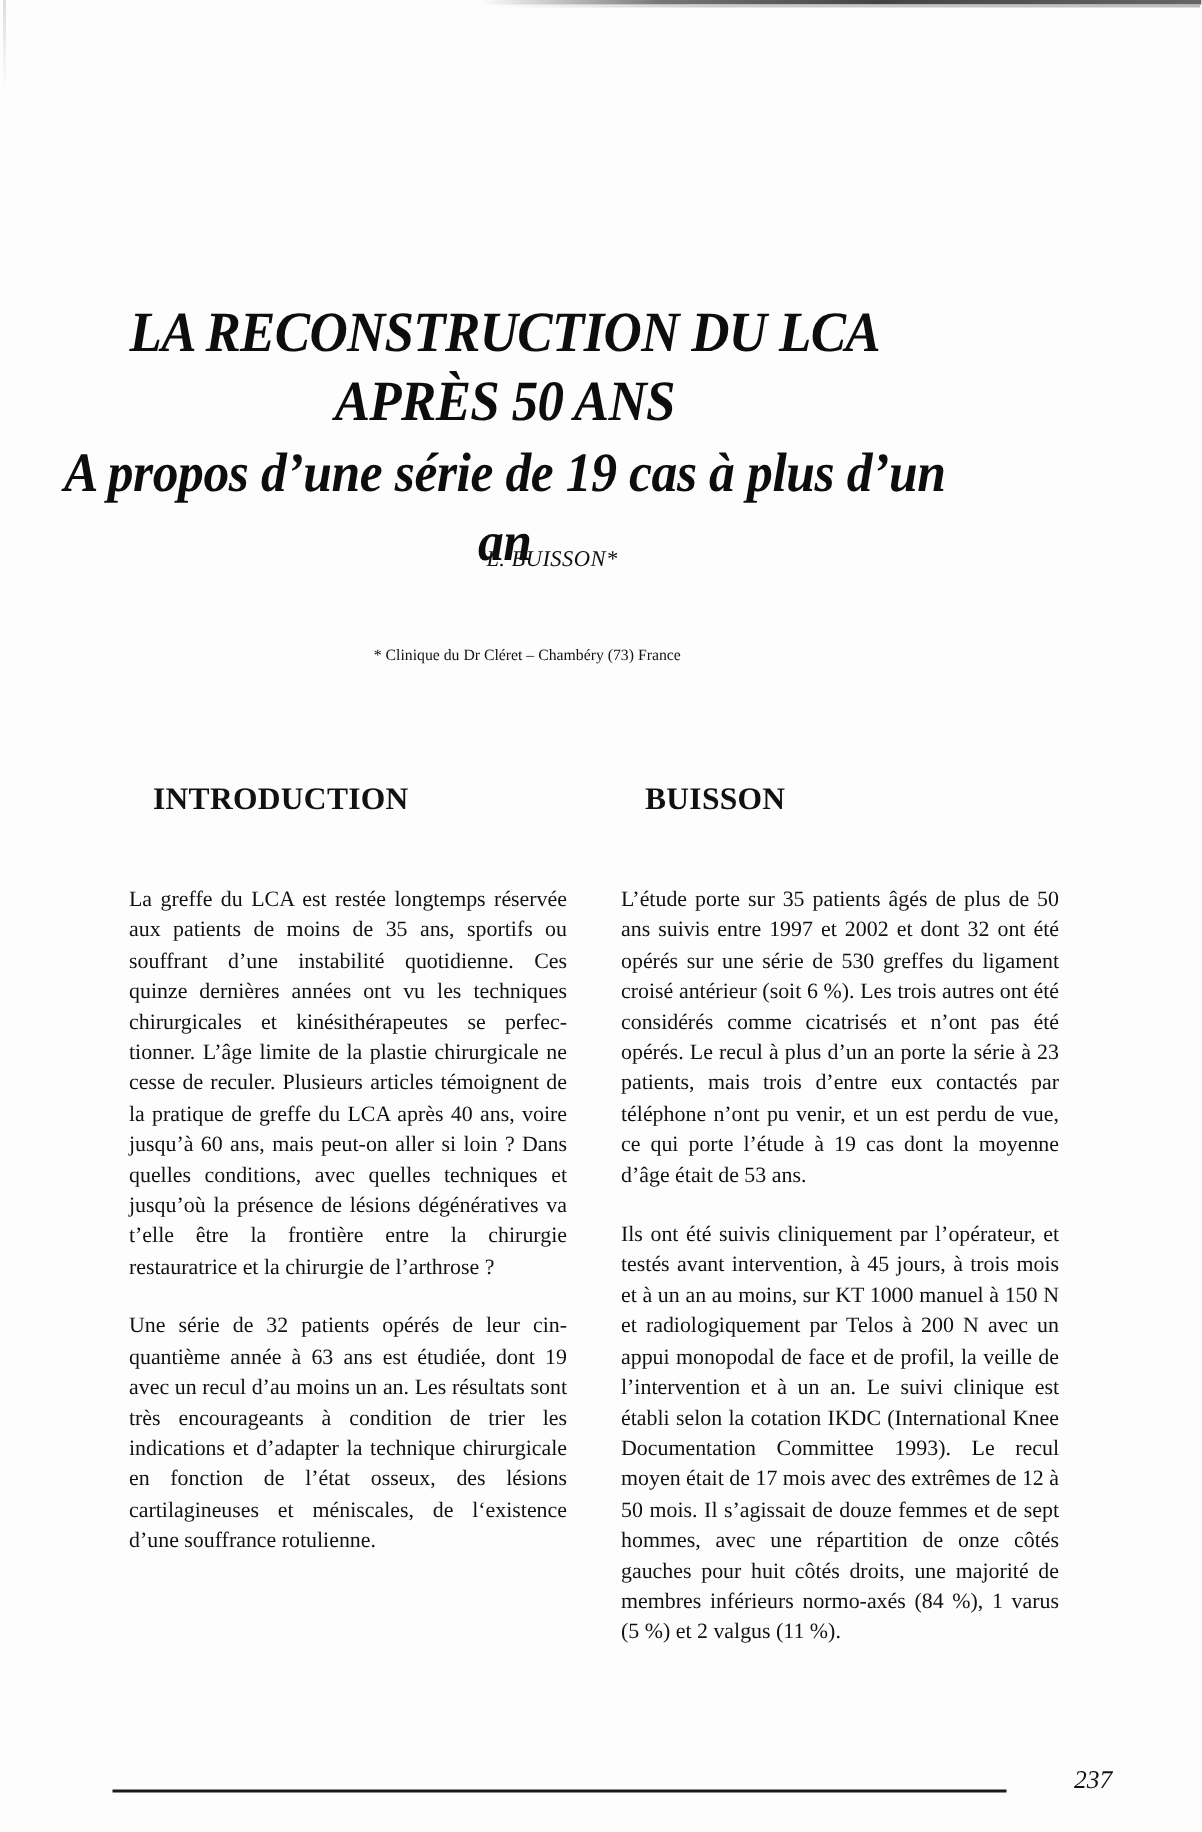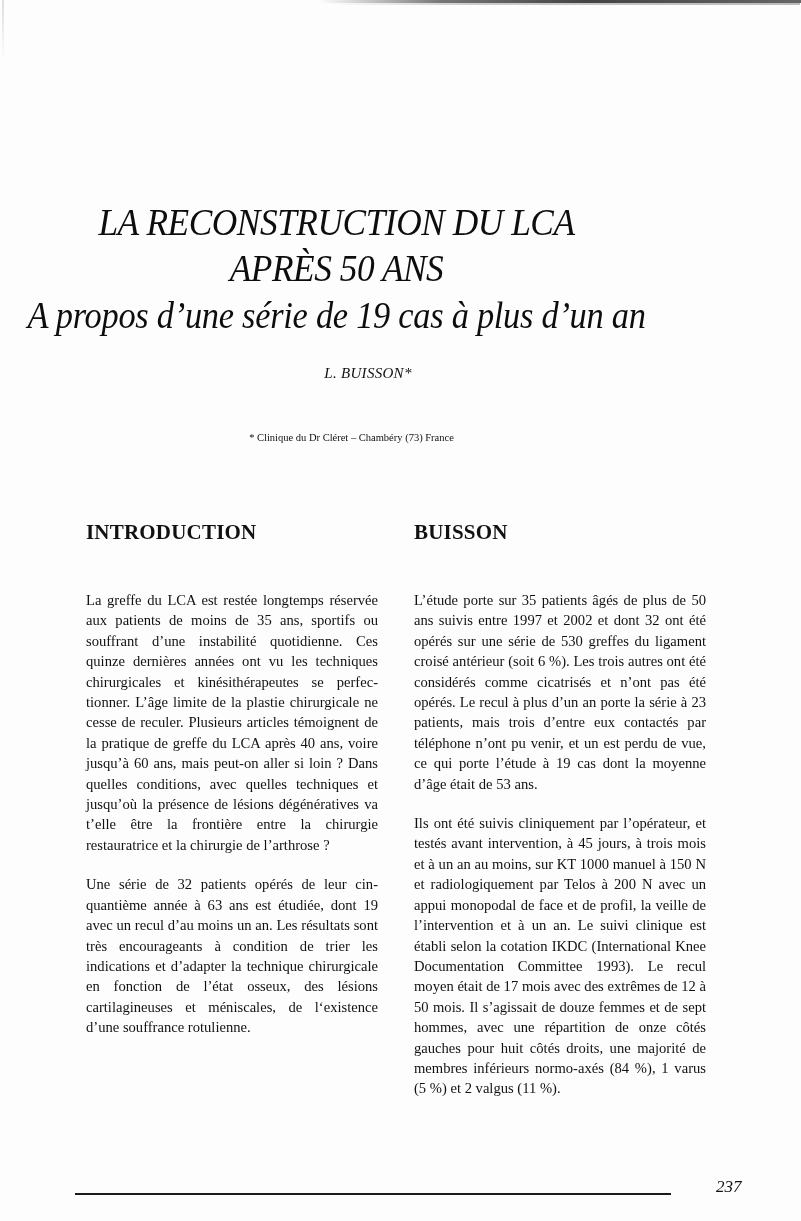--- a/index.html
+++ b/index.html
@@ -14,21 +14,21 @@
   .scan-top2 {
     position: absolute; top: 3px; left: 330px; width: 470px; height: 2px;
     background: linear-gradient(to right, rgba(0,0,0,0) 0%, #ccc 30%, #bbb 100%);
   }
   .scan-left {
     position: absolute; top: 0; left: 2px; width: 2px; height: 60px;
     background: linear-gradient(to bottom, #ddd, rgba(0,0,0,0));
   }
   .title {
     position: absolute; top: 199px; left: 0; width: 673px; text-align: center;
-    font-weight: normal; font-style: italic; color: #0d0d0d;
+    font-weight: bold; font-style: italic; color: #0d0d0d;
   }
   .title .l1, .title .l2 {
     display: block; font-size: 38px; line-height: 46px; letter-spacing: -0.5px;
     transform: scaleX(0.93); transform-origin: center;
   }
   .title .l3 {
     display: block; font-size: 37px; line-height: 46px; letter-spacing: -0.3px; margin-top: 2px;
     transform: scaleX(0.93); transform-origin: center;
   }
   .author {
@@ -36,21 +36,21 @@
     font-style: italic; font-size: 15px; letter-spacing: 0.3px;
   }
   .affil {
     position: absolute; top: 432px; left: 0; width: 703px; text-align: center;
     font-size: 10.5px;
   }
   .col { position: absolute; width: 292px; }
   .col.left { left: 86px; }
   .col.right { left: 414px; }
   .section-title {
-    position: absolute; top: 520px; font-weight: bold; font-size: 21px; letter-spacing: 0.2px;
+    position: absolute; top: 520px; font-weight: bold; font-size: 21px; letter-spacing: 0.2px; margin-left: 16px;
   }
   .body-text {
     position: absolute; top: 590px; width: 292px; font-size: 14.6px; line-height: 20.4px;
     text-align: justify; hyphens: manual;
   }
   .body-text p { margin: 0 0 19px 0; }
   .footer-rule {
     position: absolute; top: 1193px; left: 75px; width: 596px; height: 2px; background: #1a1a1a;
   }
   .page-num {

